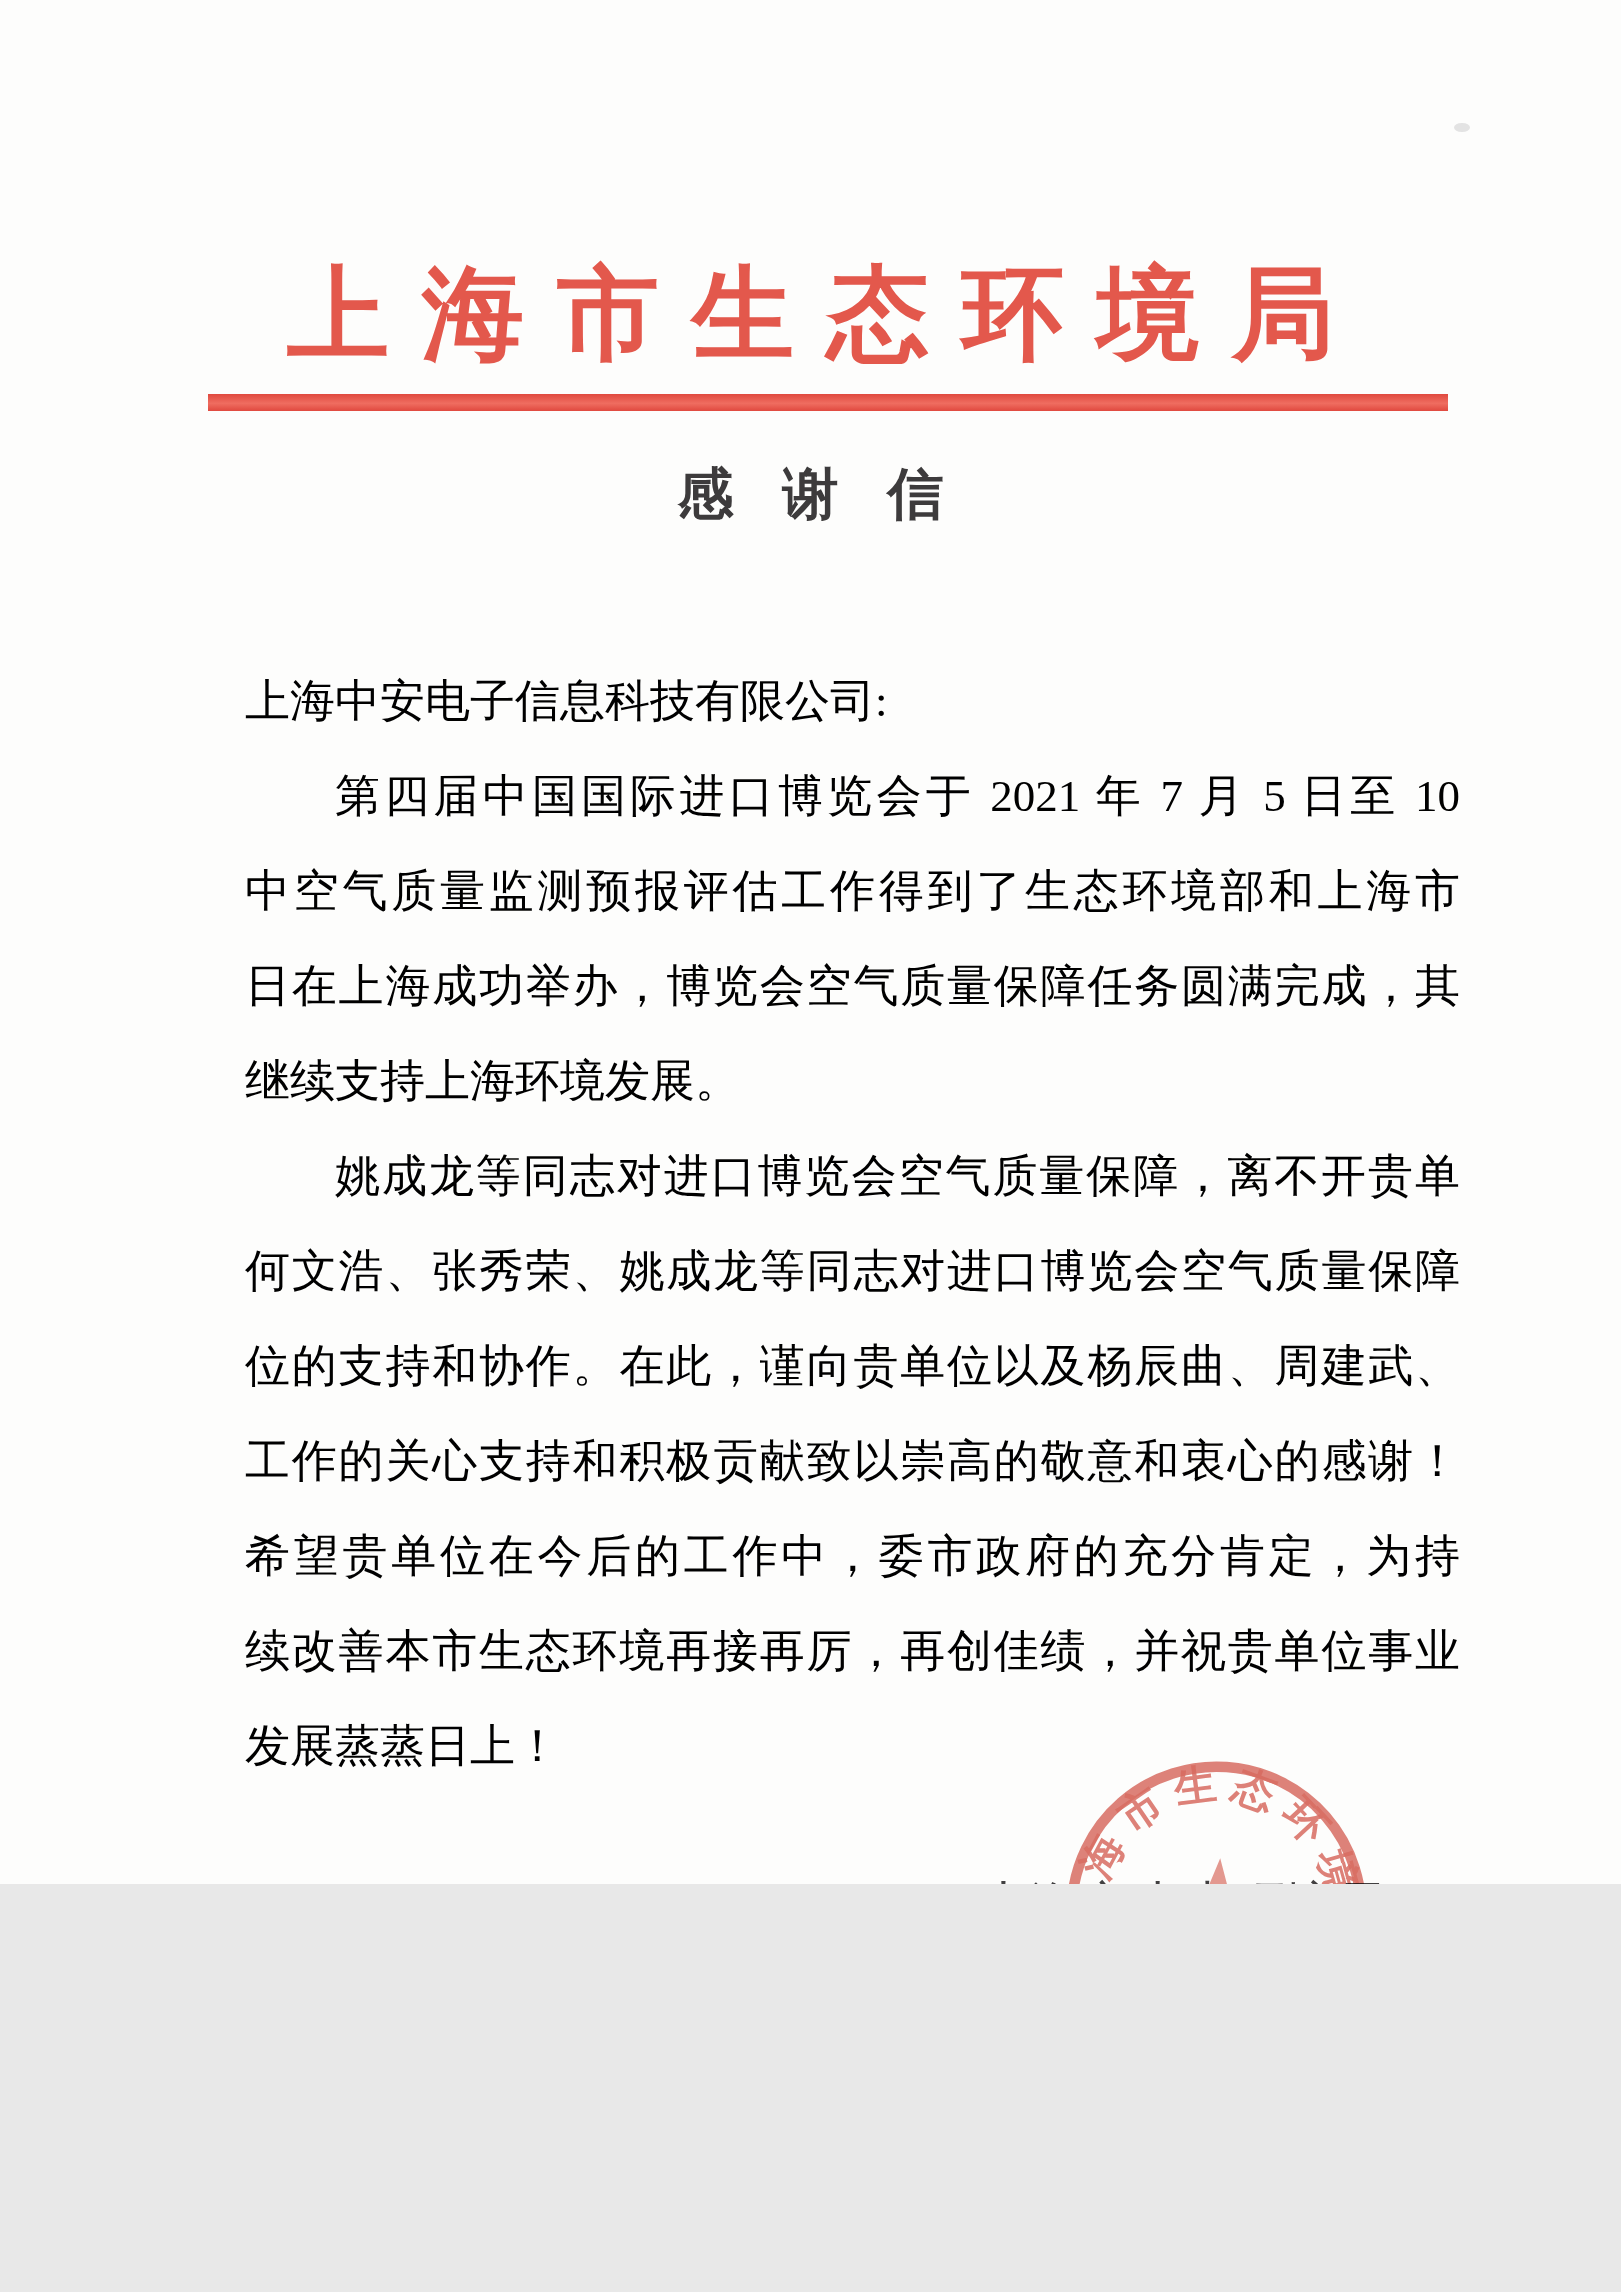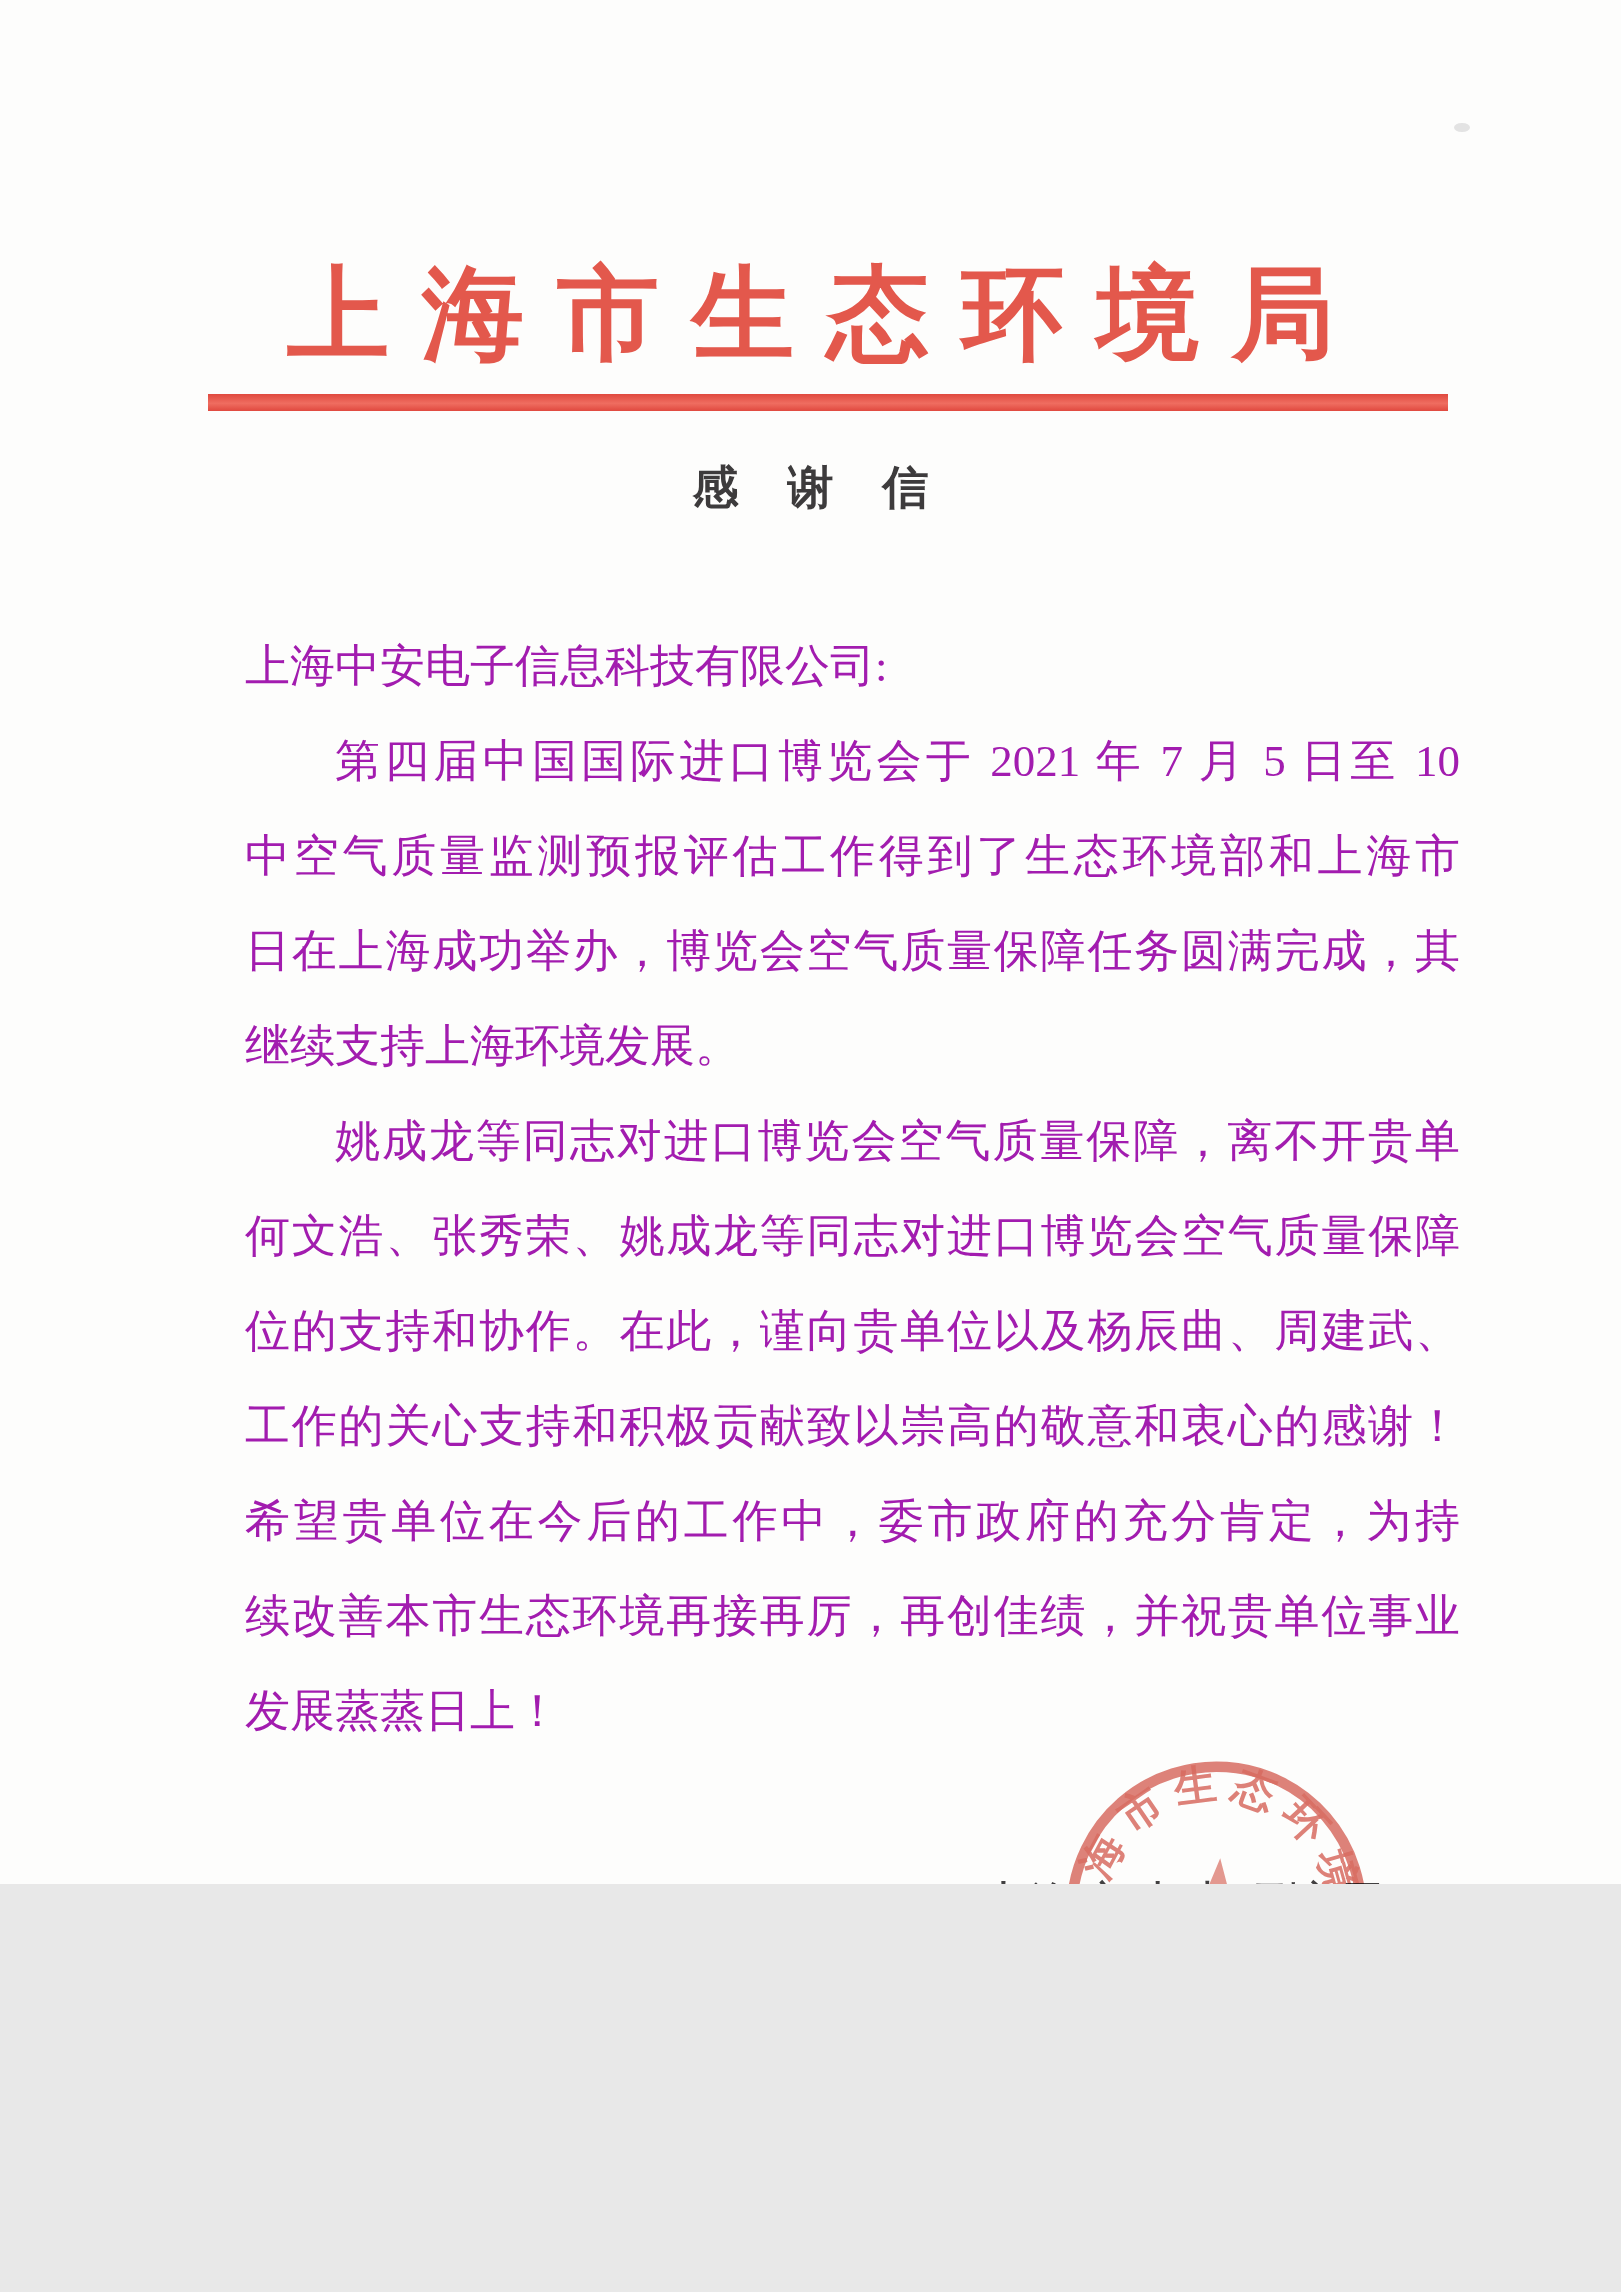--- a/index.html
+++ b/index.html
@@ -21,29 +21,29 @@
   }
   .divider{
     position:absolute;top:394px;left:208px;
     width:1240px;height:16.7px;
     background:linear-gradient(#e0493f,#ef6d60 55%,#e0493f);
   }
   
   .doc-title{
     position:absolute;top:457px;left:0;width:100%;
     text-align:center;
-    font-size:46px;font-weight:bold;
+    font-size:56px;font-weight:bold;
     letter-spacing:49px;padding-left:49px;box-sizing:border-box;
     color:#3d3b3c;
     white-space:nowrap;
   }
   
   .body-text{
-    position:absolute;top:619px;left:245px;width:1215px;
-    color:#a21caf;
+    position:absolute;top:654px;left:245px;width:1215px;
+    color:#000000;
     font-size:45px;
   }
   .line{
     height:95px;line-height:95px;
     white-space:normal;
   }
   .line.just{text-align:justify;text-align-last:justify;}
   .line.indent{text-indent:90px;}
   
   .sig-org{

